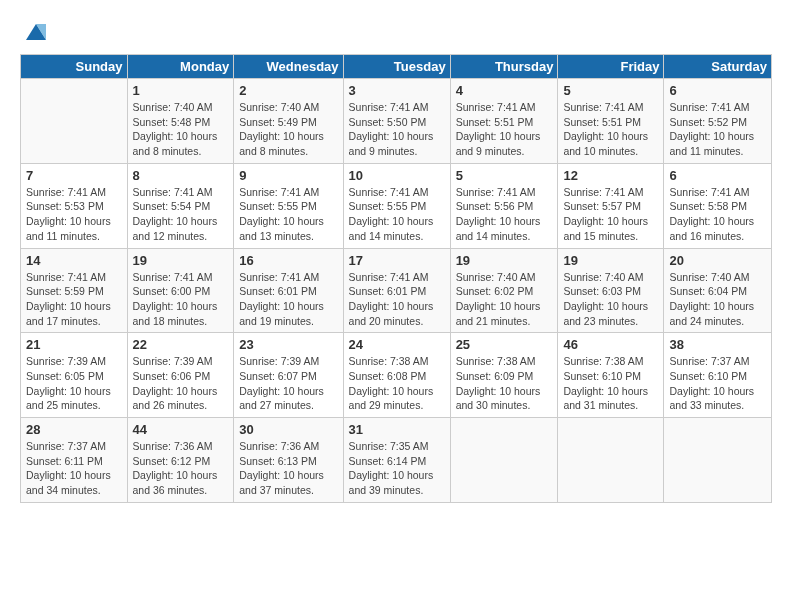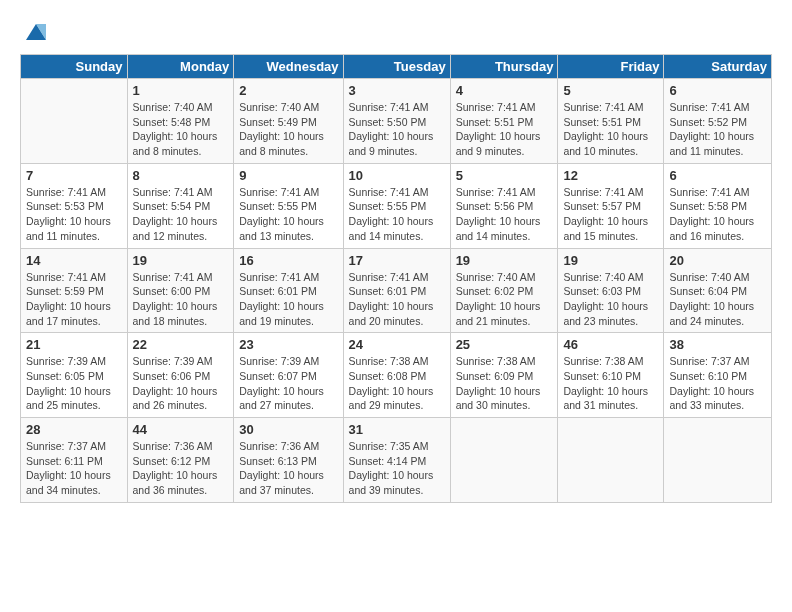--- a/index.html
+++ b/index.html
@@ -342,21 +342,21 @@
         <td>
           <div class="day-num">30</div>
           <div class="day-detail" style="white-space: pre-line;">Sunrise: 7:36 AM
 Sunset: 6:13 PM
 Daylight: 10 hours
 and 37 minutes.</div>
         </td>
         <td>
           <div class="day-num">31</div>
           <div class="day-detail" style="white-space: pre-line;">Sunrise: 7:35 AM
-Sunset: 4:14 PM
+Sunset: 6:14 PM
 Daylight: 10 hours
 and 39 minutes.</div>
         </td>
         <td class="empty-cell"></td>
         <td class="empty-cell"></td>
         <td class="empty-cell"></td>
       </tr>
     </tbody>
 </table>
 

